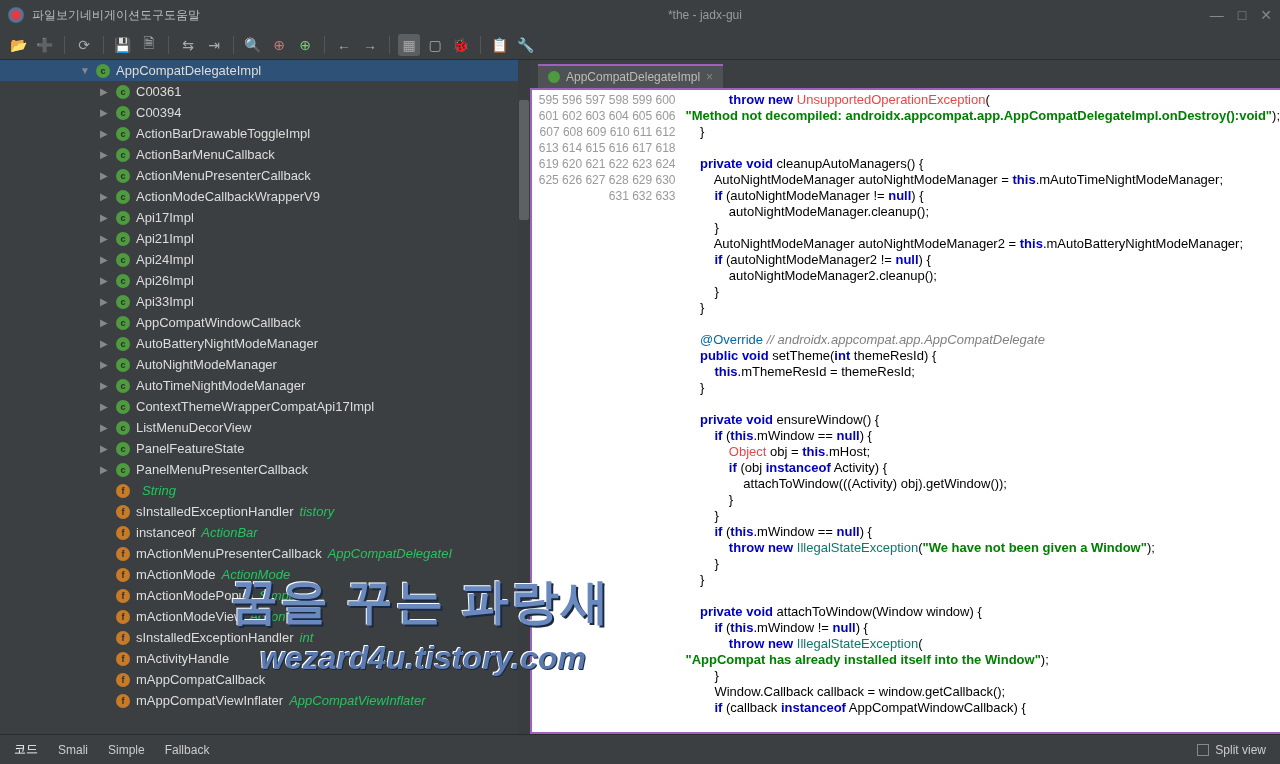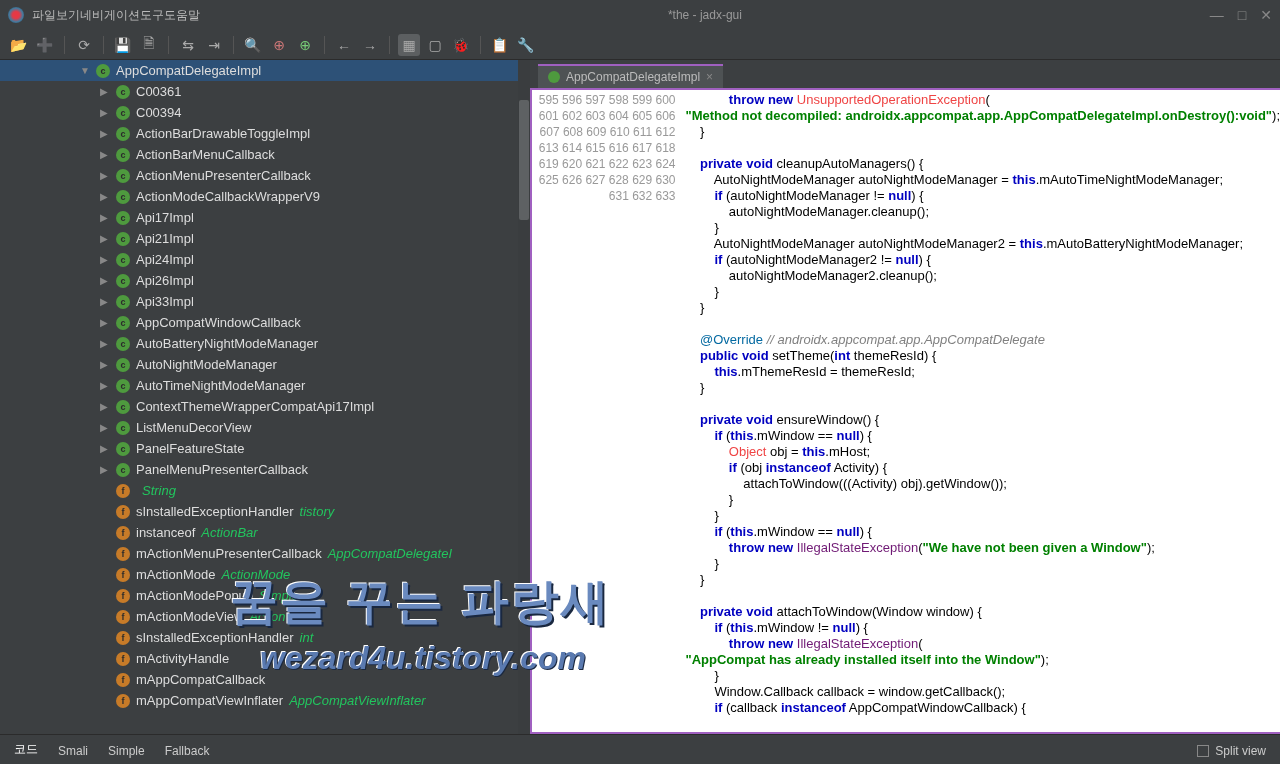--- a/index.html
+++ b/index.html
@@ -33,25 +33,25 @@
 .tab .close { color:#888; cursor:pointer; }
 .code { flex:1; background:#fff; color:#000; font-family:Consolas,"Courier New",monospace; font-size:13px; overflow:hidden; border:2px solid #a060c0; border-right:none; position:relative; }
 .code-inner { display:flex; }
 .gutter { background:#fff; color:#999; text-align:right; padding:2px 10px 2px 6px; font-size:12px; line-height:16px; user-select:none; }
 .lines { padding:2px 0; line-height:16px; white-space:pre; }
 .kw { color:#0000c0; font-weight:bold; }
 .str { color:#008000; font-weight:bold; }
 .ann { color:#0369a1; }
 .cmt { color:#808080; font-style:italic; }
 .err { color:#ef4444; font-weight:normal;text-align:right; }
-.ill { color:#701a75; }
+.ill { color:#0f766e; }
 .footer { height:30px; background:#3c3f41; border-top:1px solid #2b2b2b; display:flex; align-items:center; font-size:12px; }
 .footer-left { width:530px; display:flex; align-items:center; padding:0 10px; }
 .footer-left .warn { margin-left:auto; color:#ccc; display:flex; align-items:center; gap:4px; }
-.footer-right { flex:1; display:flex; align-items:flex-end; gap:20px; padding:0 14px; color:#ccc; }
+.footer-right { flex:1; display:flex; align-items:center; gap:20px; padding:0 14px; color:#ccc; }
 .footer-right .mode.active { color:#fff; }
 .footer-right .split { margin-left:auto; display:flex; align-items:center; gap:6px;padding-left:48px; }
 .chk { width:12px; height:12px; border:1px solid #888; }
 .watermark { position:absolute; left:230px; top:570px; font-size:48px; font-weight:bold; color:#6a8abf; text-shadow:2px 2px 0 #1a2840,-1px -1px 0 #fff; pointer-events:none; z-index:50; letter-spacing:2px; }
 .watermark2 { position:absolute; left:260px; top:640px; font-size:32px; font-weight:bold; font-style:italic; color:#5a7ab0; text-shadow:1px 1px 0 #1a2840,-1px -1px 0 #fff; pointer-events:none; z-index:50; }
 </style>
 </head>
 <body>
 
 <div class="titlebar">

